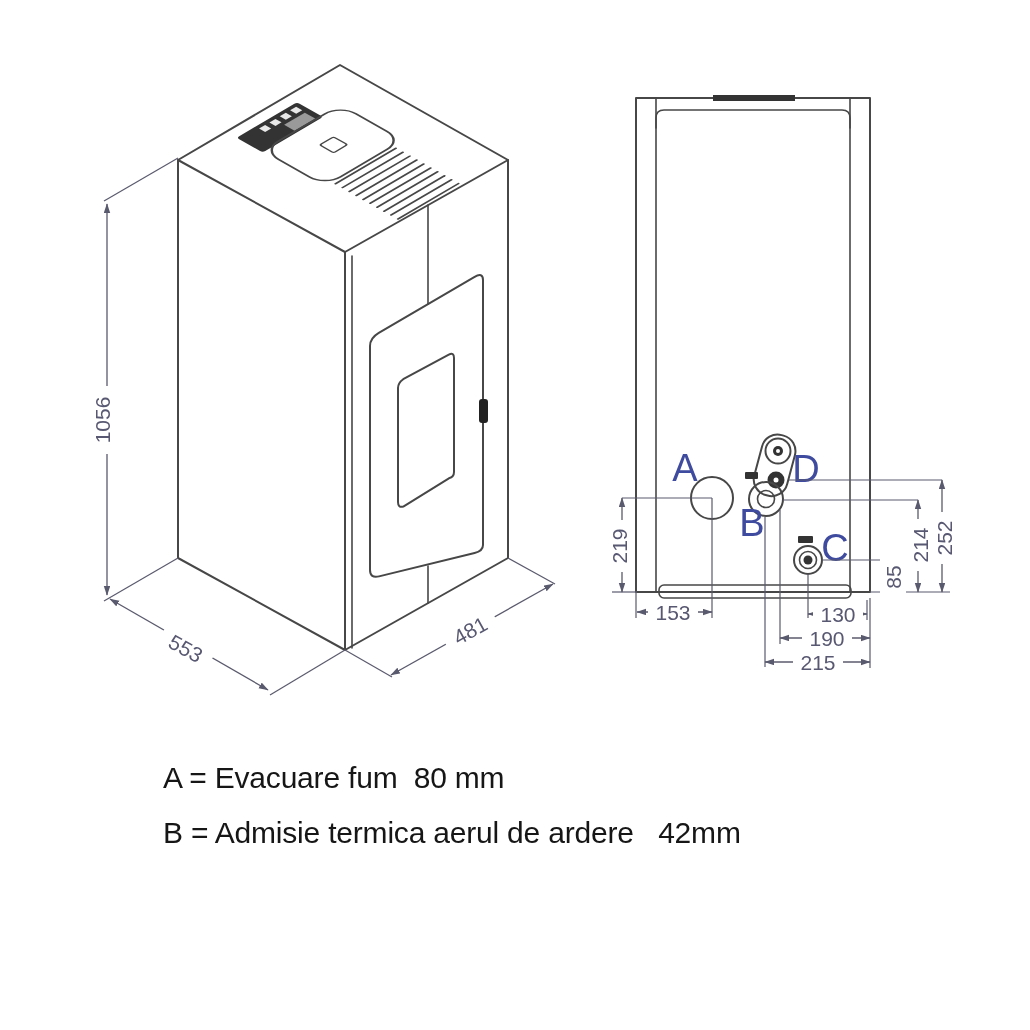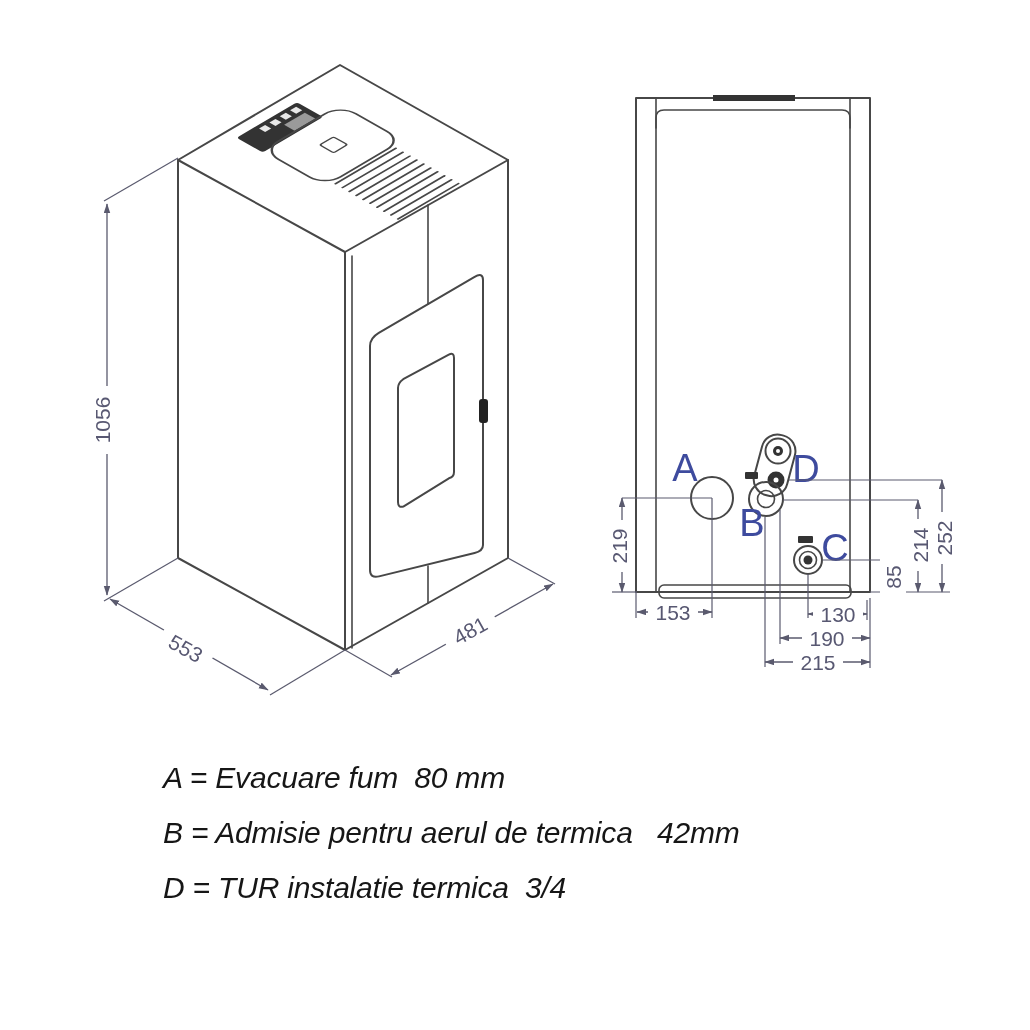--- a/index.html
+++ b/index.html
@@ -9,21 +9,21 @@
   .ln{fill:none;stroke:#474747;stroke-width:2;stroke-linecap:round;stroke-linejoin:round;}
   .ln-thin{fill:none;stroke:#474747;stroke-width:1.6;stroke-linecap:round;stroke-linejoin:round;}
   .ext{fill:none;stroke:#5a5a6e;stroke-width:1.2;}
   .dim{fill:none;stroke:#5a5a6e;stroke-width:1.3;}
   .dimlbl text{font-family:"Liberation Sans",sans-serif;font-size:21px;text-anchor:middle;}
   .portlbl{font-family:"Liberation Sans",sans-serif;font-size:38px;text-anchor:middle;}
   .bg{fill:#ffffff;stroke:none;}
   .dark{fill:#333333;stroke:none;}
   .legend{position:absolute;left:163px;top:750px;width:740px;
           font-size:30px;color:#161616;letter-spacing:-0.2px;}
-  .legend-line{white-space:pre-wrap;line-height:55px;height:55px;font-style:italic;}
+  .legend-line{white-space:pre-wrap;line-height:55px;height:55px;}
 </style>
 </head>
 <body>
 
 <div class="page">
 
 <svg width="1030" height="1030" viewBox="0 0 1030 1030">
   <defs>
     <marker id="arr" markerWidth="8" markerHeight="6" refX="7" refY="2.5" orient="auto-start-reverse" markerUnits="strokeWidth">
       <path d="M0,0 L7.5,2.5 L0,5 Z" fill="#5a5a6e"></path>
@@ -210,17 +210,16 @@
       <g class="dimlbl" transform="translate(818,662)">
         <rect x="-25" y="-12" width="50" height="24" class="bg"></rect>
         <text x="0" y="8" fill="#585872">215</text>
       </g>
     </g>
   </g>
 </svg>
 
 <div class="legend">
   <div class="legend-line">A = Evacuare fum  80 mm</div>
-  <div class="legend-line">B = Admisie pentru aerul de termica   42mm</div>
-  <div class="legend-line">D = TUR instalatie termica  3/4</div>
+  <div class="legend-line">B = Admisie termica aerul de ardere   42mm</div>
 </div>
 
 </div>
 
 </body></html>

